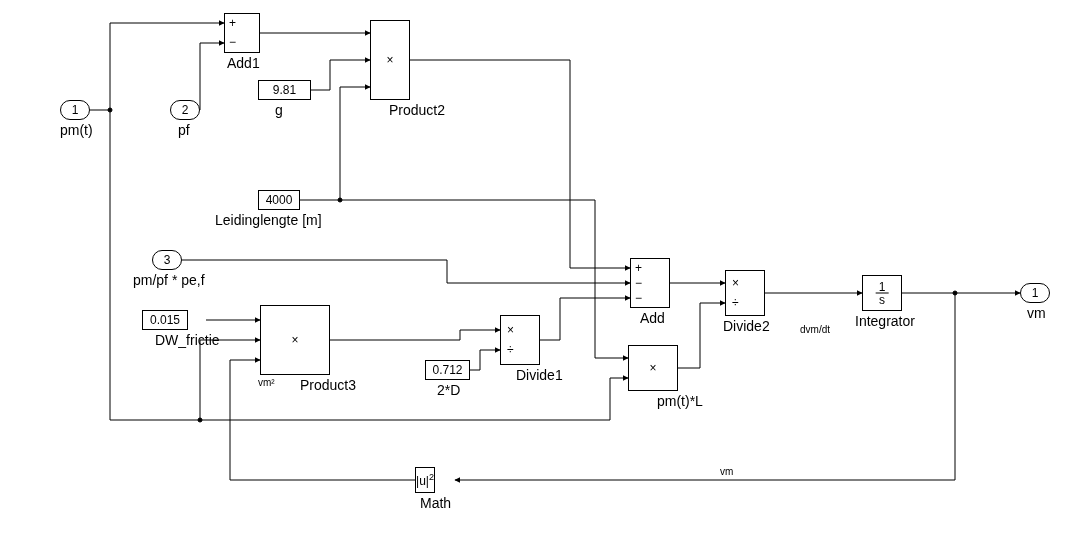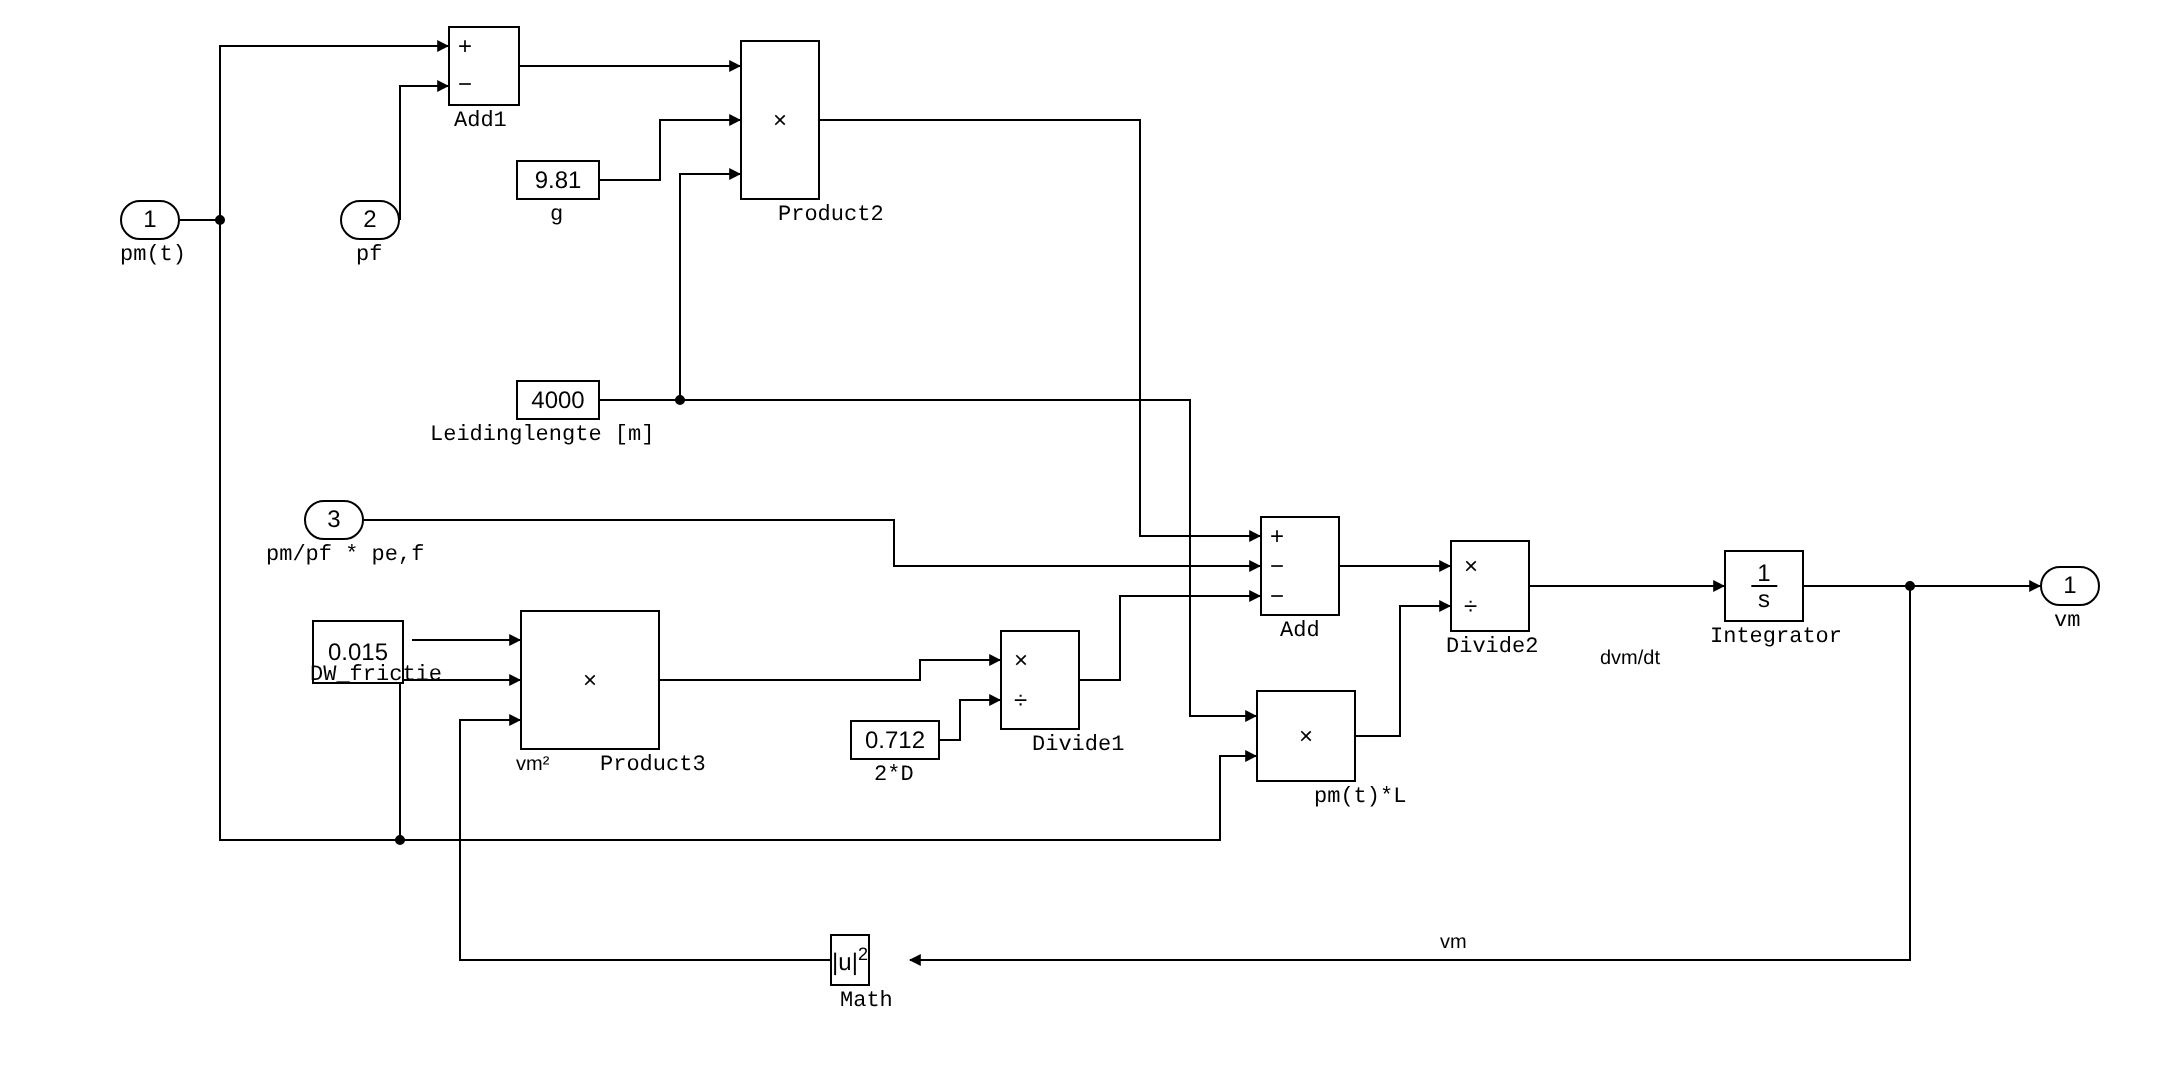--- a/index.html
+++ b/index.html
@@ -45,21 +45,21 @@
   .port .pnum {
     position: absolute;
     top: 50%; left: 50%;
     transform: translate(-50%, -52%);
   }
   .sumSign {
     position: absolute;
     font-size: 12px;
     line-height: 1;
   }
-  .small { font-size: 11px; font-family: Liberation Mono, monospace; }
+  .small { font-size: 14px; }
   .tiny  { font-size: 10px; }
 </style>
 </head>
 <body>
 <div class="canvas">
 
 <svg width="1090" height="536" viewBox="0 0 1090 536">
   <defs>
     <marker id="arr" viewBox="0 0 10 10" refX="9" refY="5" markerWidth="6" markerHeight="6" orient="auto-start-reverse">
       <path d="M0 0 L10 5 L0 10 z" fill="#000"></path>
@@ -133,36 +133,36 @@
   <span class="pnum">3</span>
 </div>
 <div class="lbl small" style="left:133px; top:272px;">pm/pf * pe,f</div>
 
 <div class="blk" style="left:224px; top:13px; width:36px; height:40px;">
   <span class="sumSign" style="left:4px; top:3px;">+</span>
   <span class="sumSign" style="left:4px; top:22px;">−</span>
 </div>
 <div class="lbl small" style="left:227px; top:55px;">Add1</div>
 
-<div class="blk" style="left:258px; top:80px; width:42px; height:20px;">
+<div class="blk" style="left:258px; top:80px; width:53px; height:20px;">
   <span class="content">9.81</span>
 </div>
 <div class="lbl small" style="left:275px; top:102px;">g</div>
 
 <div class="blk" style="left:370px; top:20px; width:40px; height:80px;">
   <span class="content">×</span>
 </div>
 <div class="lbl small" style="left:365px; top:102px;padding-left:24px;">Product2</div>
 
 <div class="blk" style="left:258px; top:190px; width:42px; height:20px;">
   <span class="content">4000</span>
 </div>
 <div class="lbl small" style="left:215px; top:212px;">Leidinglengte [m]</div>
 
-<div class="blk" style="left:156px; top:310px; width:46px; height:32px;">
+<div class="blk" style="left:142px; top:310px; width:46px; height:20px;">
   <span class="content">0.015</span>
 </div>
 <div class="lbl small" style="left:155px; top:332px;">DW_frictie</div>
 
 <div class="blk" style="left:260px; top:305px; width:70px; height:70px;">
   <span class="content">×</span>
 </div>
 <div class="lbl small" style="left:300px; top:377px;">Product3</div>
 <div class="lbl tiny" style="left:258px; top:377px;">vm²</div>
 

